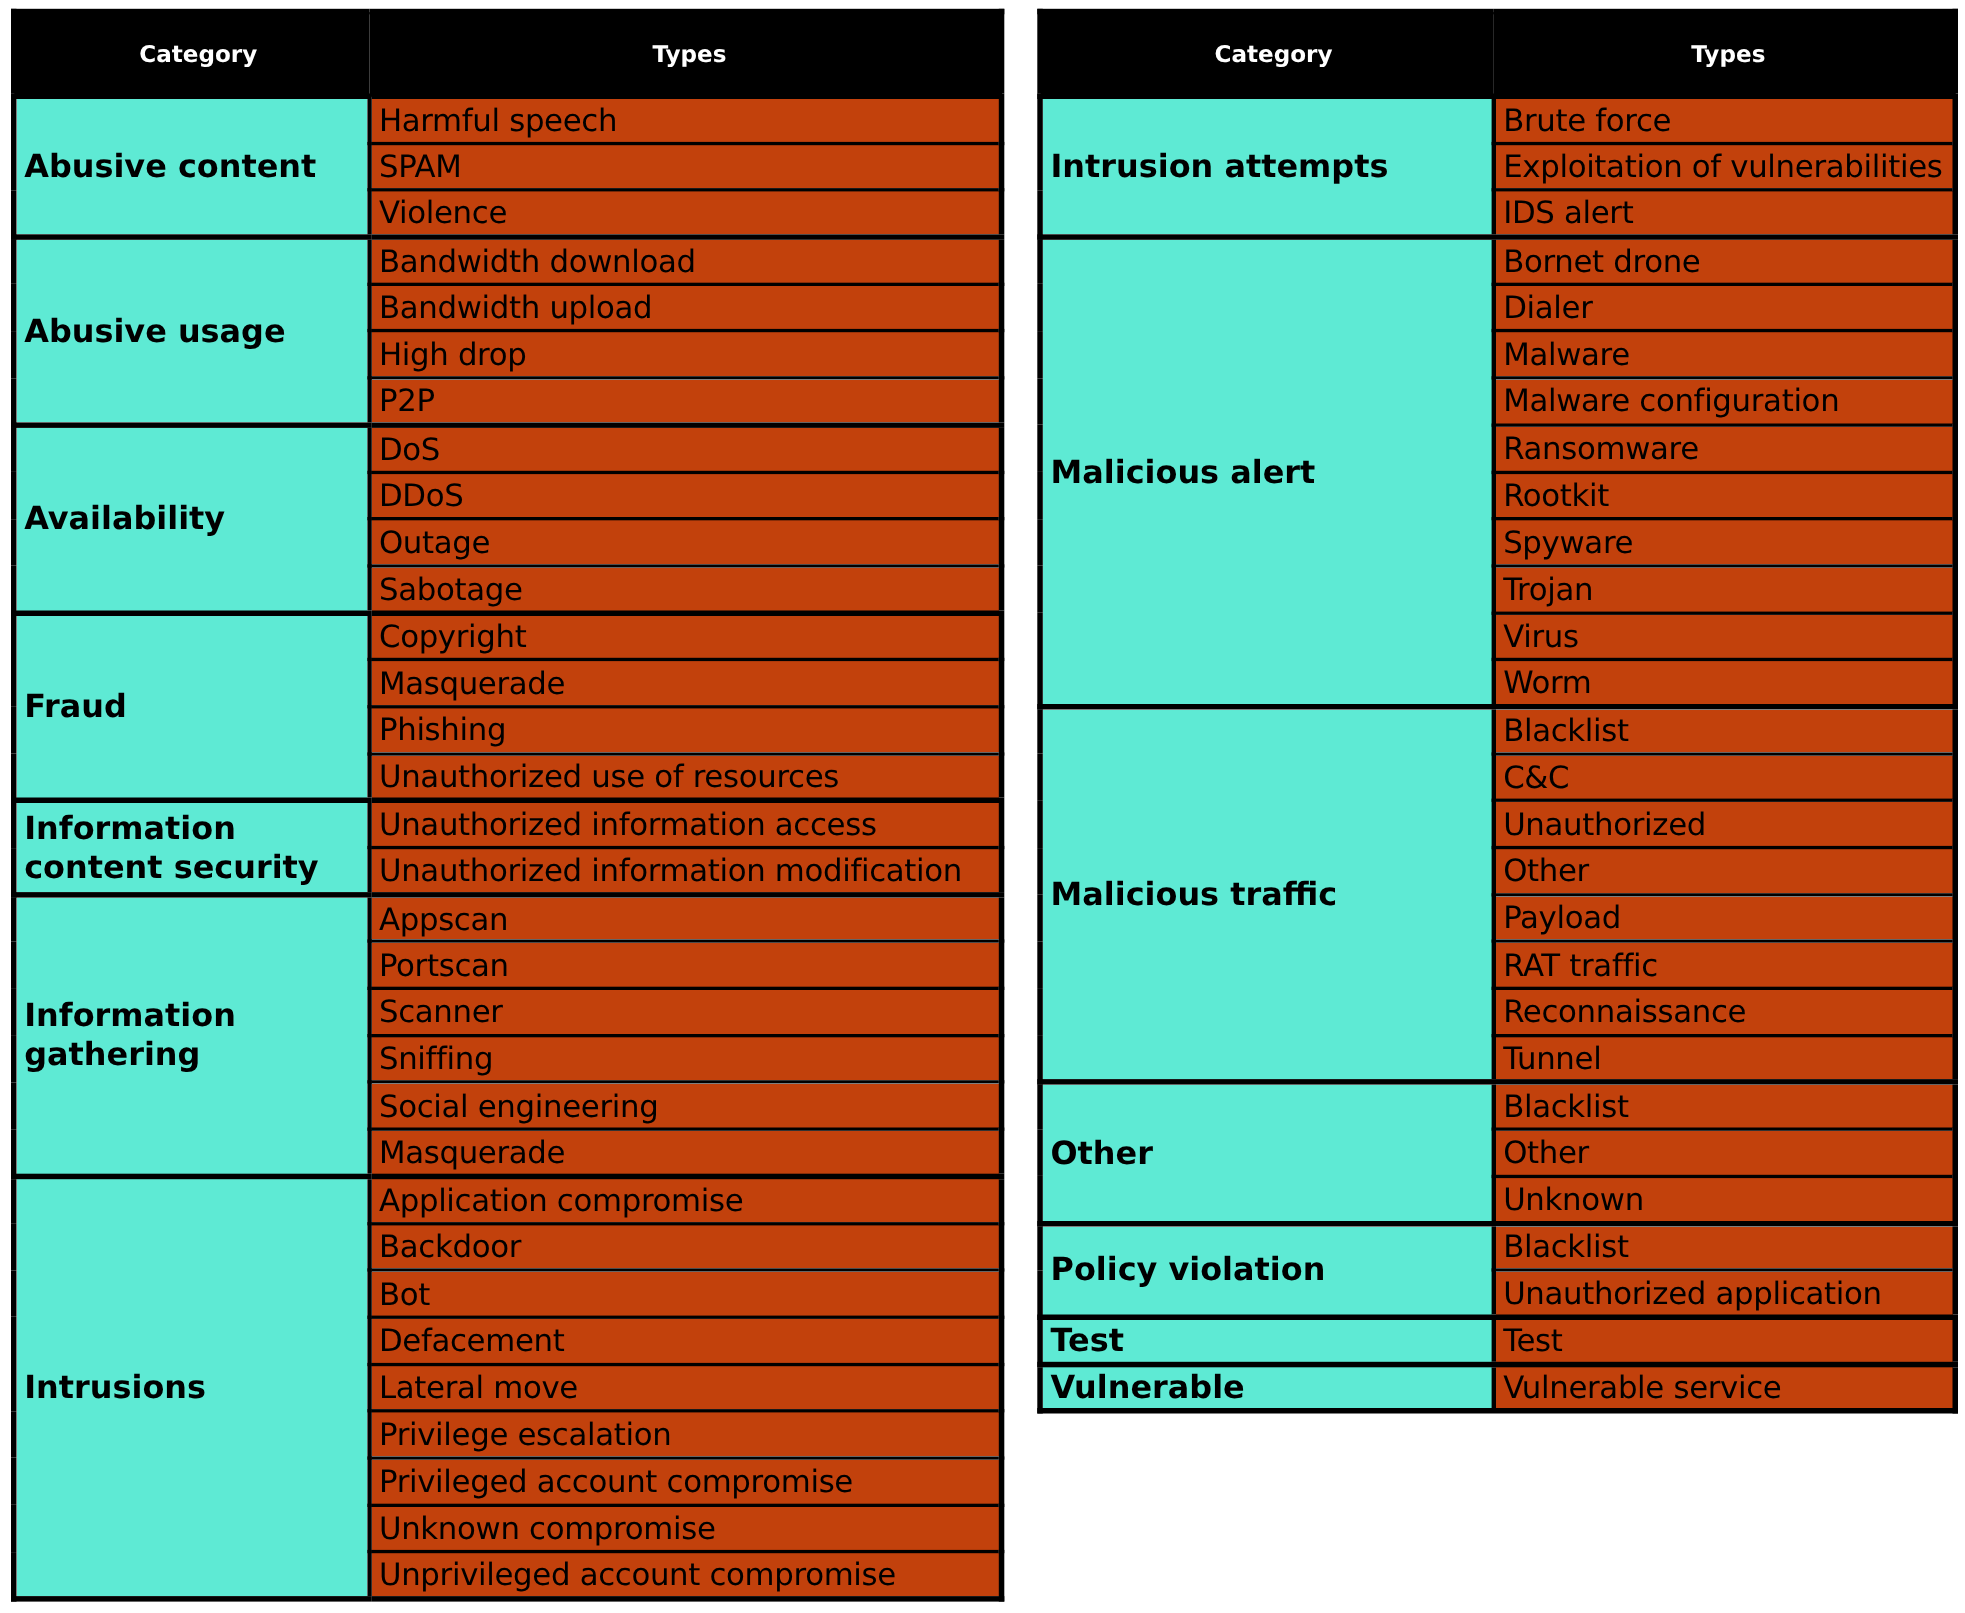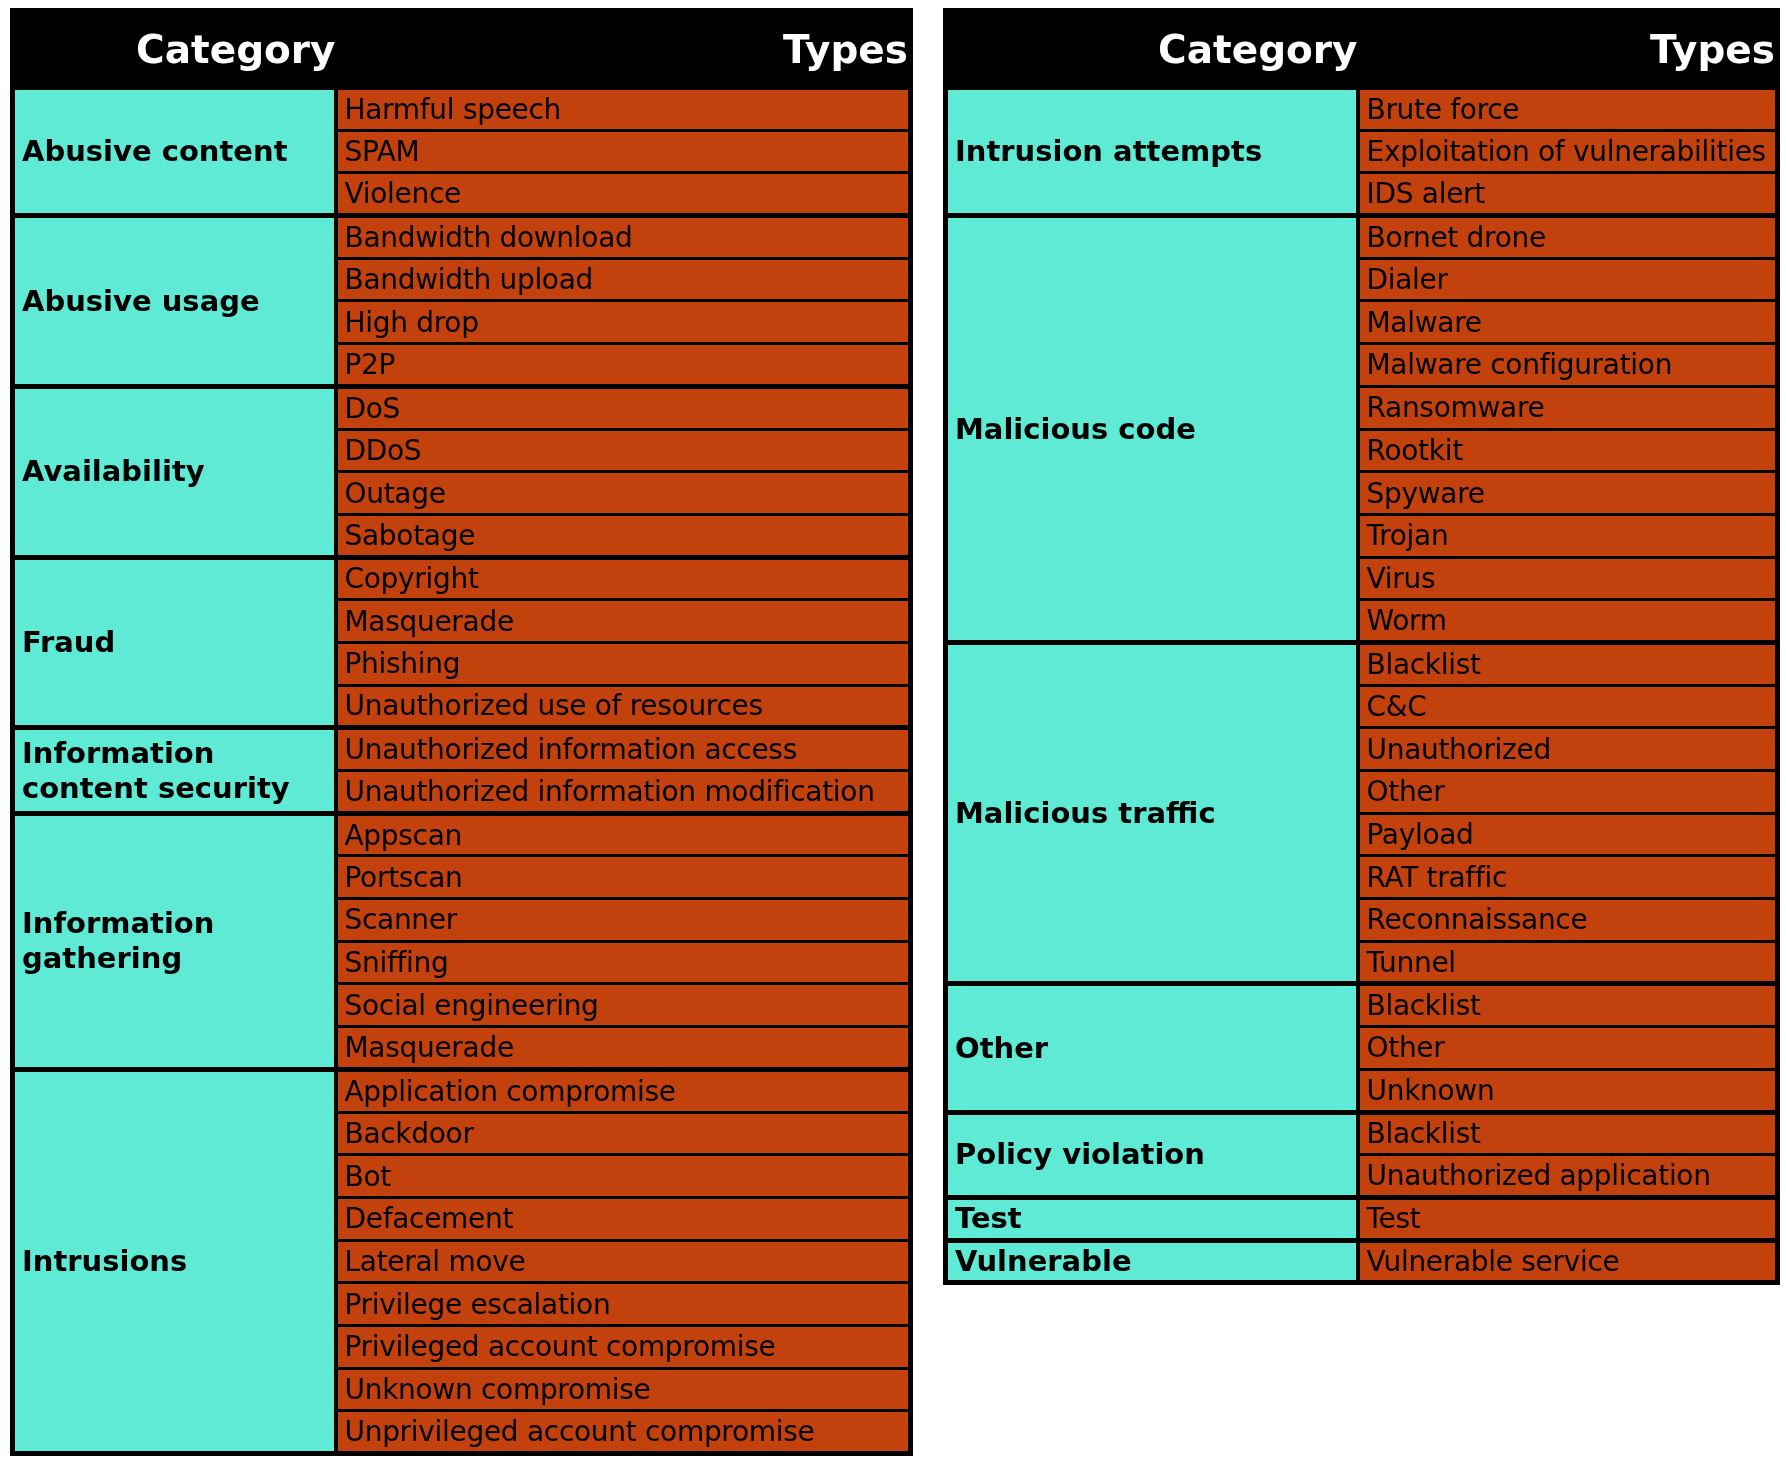--- a/index.html
+++ b/index.html
@@ -22,23 +22,23 @@
     background: #ffffff;
     border: 5px solid #000000;
   }
   #table-left  { left: 10px;  top: 8px; width: 898px; }
   #table-right { left: 943px; top: 8px; width: 832px; }
 
   table.tbl thead tr { height: 77px; }
   table.tbl th {
     background: #000000;
     color: #ffffff;
-    font-size: 39px;
+    font-size: 21px;
     font-weight: bold;
-    text-align: right;
+    text-align: center;
     vertical-align: middle;
     padding: 0 0 0 10px;
     border: 0;
   }
   table.tbl tbody tr { height: 42.7px; }
   table.tbl td {
     border: 3px solid #000000;
     color: #000000;
     vertical-align: middle;
     overflow: hidden;
@@ -199,21 +199,21 @@
           <td class="cat" rowspan="3">Intrusion attempts</td>
           <td class="type">Brute force</td>
         </tr>
         <tr>
           <td class="type">Exploitation of vulnerabilities</td>
         </tr>
         <tr>
           <td class="type">IDS alert</td>
         </tr>
         <tr class="gs">
-          <td class="cat" rowspan="10">Malicious code</td>
+          <td class="cat" rowspan="10">Malicious alert</td>
           <td class="type">Bornet drone</td>
         </tr>
         <tr>
           <td class="type">Dialer</td>
         </tr>
         <tr>
           <td class="type">Malware</td>
         </tr>
         <tr>
           <td class="type">Malware configuration</td>

